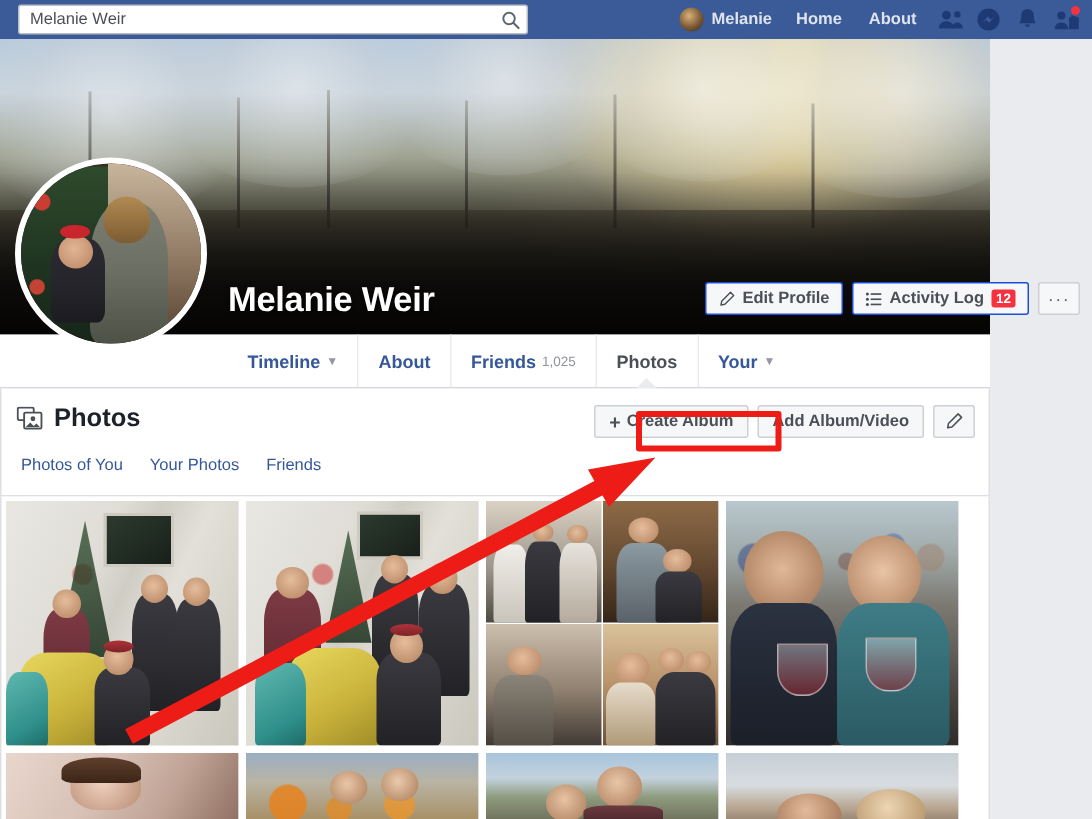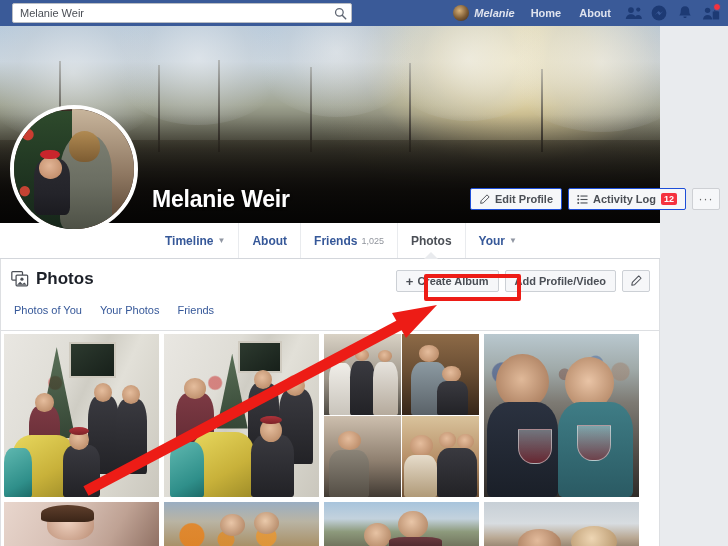--- a/index.html
+++ b/index.html
@@ -29,21 +29,21 @@
     font-size: 11px; color: #4b4f56;
     padding-left: 7px; flex: 1; height: 18px;
   }
   .search-icon { width: 22px; color: #5f6673; display: flex; align-items: center; justify-content: center; }
   .search-icon svg { display: block; }
 
   .nav-right {
     position: absolute; right: 4px; top: 0; height: 26px;
     display: flex; align-items: center; gap: 0;
   }
-  .nav-user { display: flex; align-items: center; padding: 0 7px; height: 26px; font-style: italic; }
+  .nav-user { display: flex; align-items: center; padding: 0 7px; height: 26px; }
   .nav-avatar {
     width: 16px; height: 16px; border-radius: 50%;
     background: radial-gradient(circle at 40% 35%, #d8b27a 0%, #7b5a34 55%, #36251a 100%);
     margin-right: 5px; flex: none;
   }
   .nav-link {
     color: #dfe3ee; font-size: 11px; font-weight: bold;
     padding: 0 9px; height: 26px; line-height: 26px; white-space: nowrap;
   }
   .nav-icon {
@@ -450,21 +450,21 @@
       <div class="sub-tab">Your Photos</div>
       <div class="sub-tab">Friends</div>
     </div>
 
     <div class="ph-actions">
       <div class="ph-btn">
         <span class="plus">+</span>
         <span>Create Album</span>
       </div>
       <div class="ph-btn">
-        <span>Add Profile/Video</span>
+        <span>Add Album/Video</span>
       </div>
       <div class="ph-icon-btn">
         <svg width="12" height="12" viewBox="0 0 14 14">
           <path d="M10.2 1.1l2.7 2.7-7.5 7.5-3.3.6.6-3.3z" fill="none" stroke="#4b4f56" stroke-width="1.2" stroke-linejoin="round"></path>
         </svg>
       </div>
     </div>
   </div>
 
   <div class="grid-wrap">

